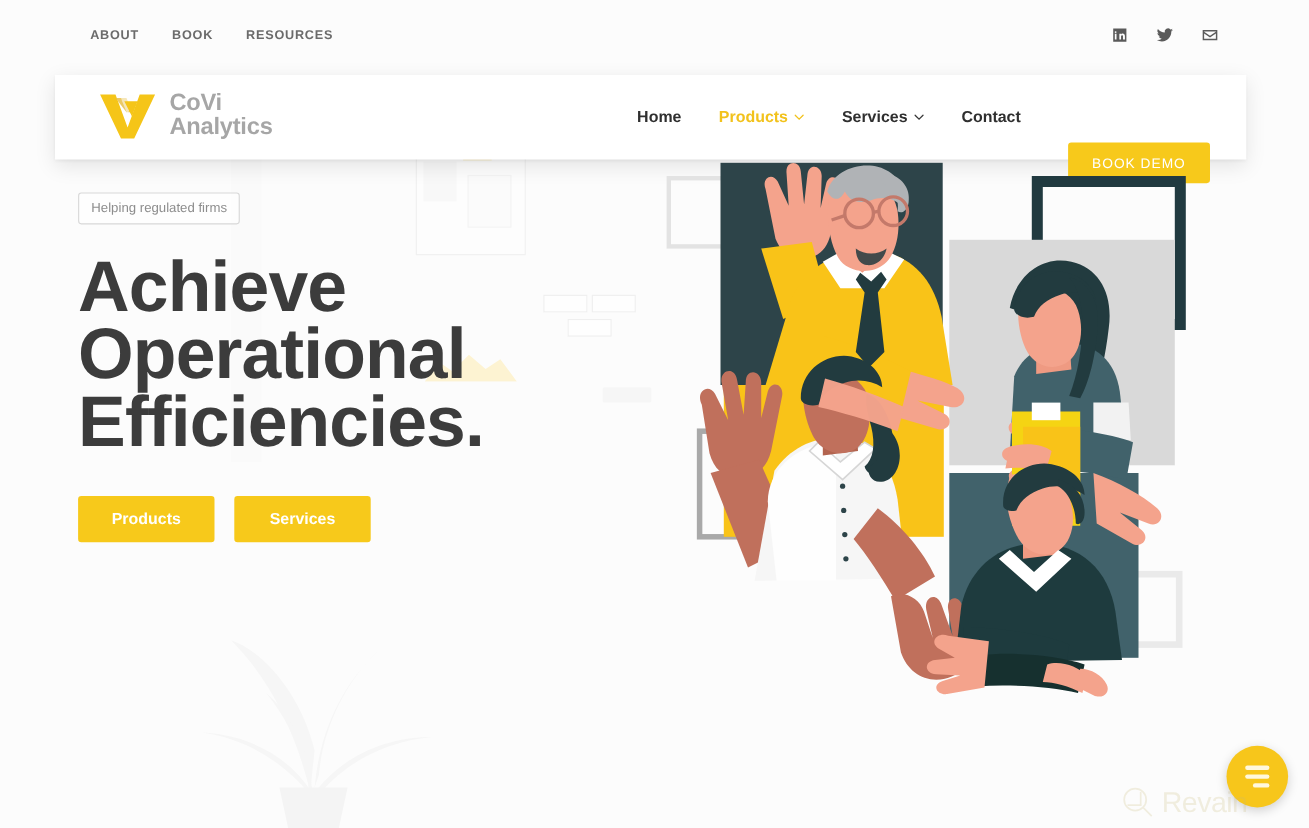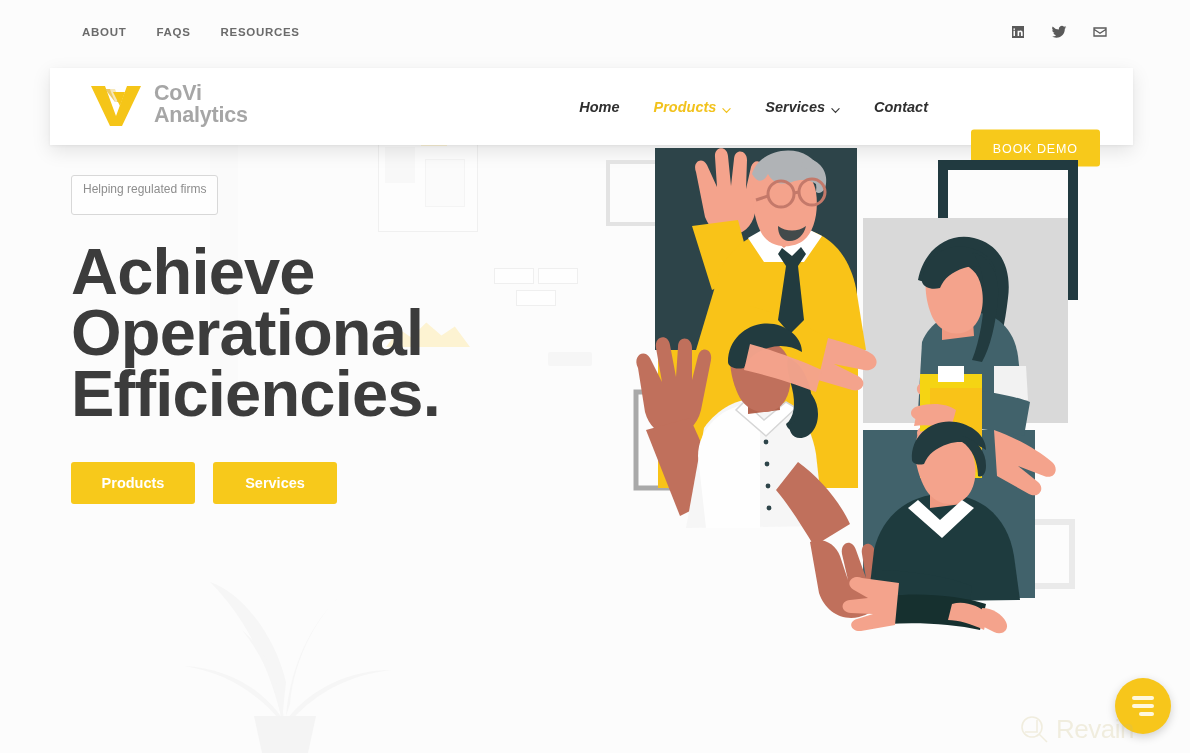--- a/index.html
+++ b/index.html
@@ -51,39 +51,39 @@
   }
   .brand { position: absolute; left: 39px; top: 14px; display: flex; align-items: center; gap: 11px; }
   .brand .mark { width: 54px; height: 46px; }
   .brand .wordmark { line-height: 1.02; }
   .brand .wordmark div {
     font-size: 21.5px; font-weight: 700; color: #a6a6a6; letter-spacing: -0.2px;
   }
 
   .mainnav { position: absolute; right: 205px; top: 0; height: 77px; display: flex; align-items: center; gap: 34px; }
   .mainnav .nav-item {
-    display: inline-flex; align-items: center; gap: 6px;
-    font-size: 14.5px; font-weight: 700; color: #2f2f2f; text-decoration: none; cursor: pointer; font-style: italic;
+    display: inline-flex; align-items: flex-start; gap: 6px;
+    font-size: 14.5px; font-weight: 700; color: #2f2f2f; text-decoration: none; cursor: pointer;
   }
   .mainnav .nav-item.active { color: #f2c21c; }
   .chev { width: 9px; height: 9px; display: inline-block; }
   .chev svg { width: 100%; height: 100%; }
 
   .book-demo {
     position: absolute; right: 33px; top: 80px; transform: translateY(-50%);
     background: #f7c91b; color: #ffffff; border: none; border-radius: 3px;
     padding: 0 22px; height: 37px; font-size: 12.5px; font-weight: 400; letter-spacing: 0.9px;
     font-family: "Liberation Sans", sans-serif; cursor: pointer;
   }
 
   
   .hero-left { position: absolute; left: 71px; top: 175px; width: 470px; }
   .eyebrow {
     display: inline-block; border: 1px solid #d8d8d8; border-radius: 3px;
-    padding: 6px 11px 18px; font-size: 12px; color: #8d8d8d; background: rgba(255,255,255,0.6);
+    padding: 6px 11px 7px; font-size: 12px; color: #8d8d8d; background: rgba(255,255,255,0.6);
   }
   .headline {
     margin-top: 26px; font-size: 65px; line-height: 61px; font-weight: 700;
     color: #3c3c3c; letter-spacing: -0.8px;
   }
   .sub-lead {
     margin-top: 29px; font-size: 17px; font-weight: 700; color: #9c9c9c; letter-spacing: -0.1px;
   }
   .sub-lead .hl { color: #f2c21c; }
   .body-copy {
@@ -148,21 +148,21 @@
         <path d="M118 198 C 142 168 180 150 222 150 C 182 154 146 172 122 200 Z"></path>
         <path d="M114 202 C 112 170 100 134 72 110 C 96 140 108 172 112 204 Z"></path>
       </g>
       <path d="M84 196 L146 196 L138 233 L92 233 Z" fill="#f4f4f4"></path>
     </svg>
   </div>
 
   <div class="utilbar">
     <div class="links">
       <a href="#">ABOUT</a>
-      <a href="#">FAQS</a>
+      <a href="#">BOOK</a>
       <a href="#">RESOURCES</a>
     </div>
     <div class="socials">
       <span>
         <svg viewBox="0 0 24 24">
             <path d="M3 3h18v18H3V3zm4.5 15V10H5.2v8h2.3zM6.3 8.9c.8 0 1.3-.5 1.3-1.2 0-.7-.5-1.2-1.3-1.2S5 7 5 7.7c0 .7.5 1.2 1.3 1.2zM19 18v-4.6c0-2.4-1.3-3.6-3-3.6-1.4 0-2 .8-2.3 1.3V10H11.4c0 .7 0 8 0 8h2.3v-4.5c0-.2 0-.4.1-.6.2-.4.6-.9 1.3-.9.9 0 1.3.7 1.3 1.8V18H19z"></path>
           </svg>
       </span>
       <span>
         <svg viewBox="0 0 24 24">

